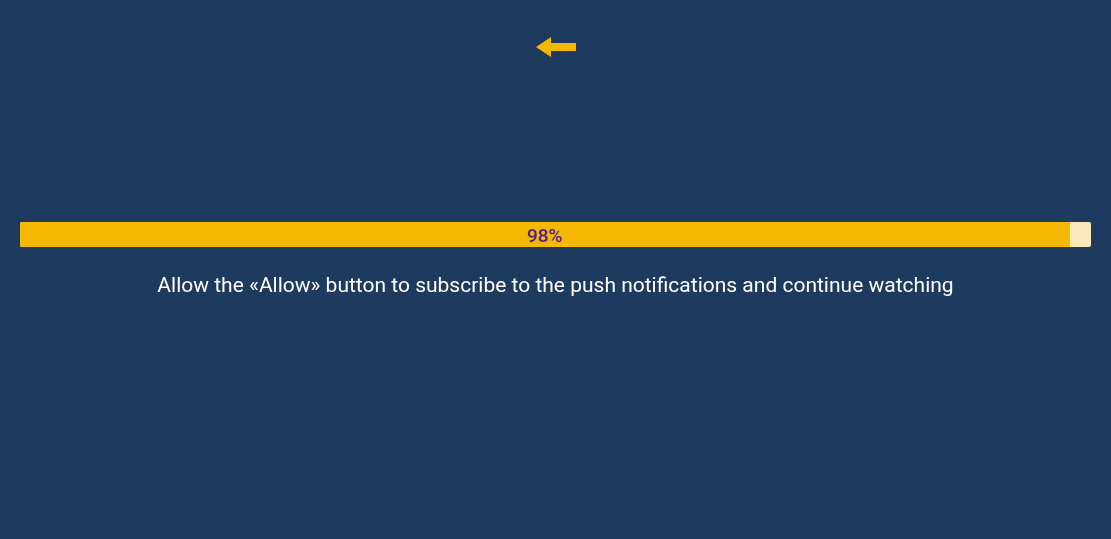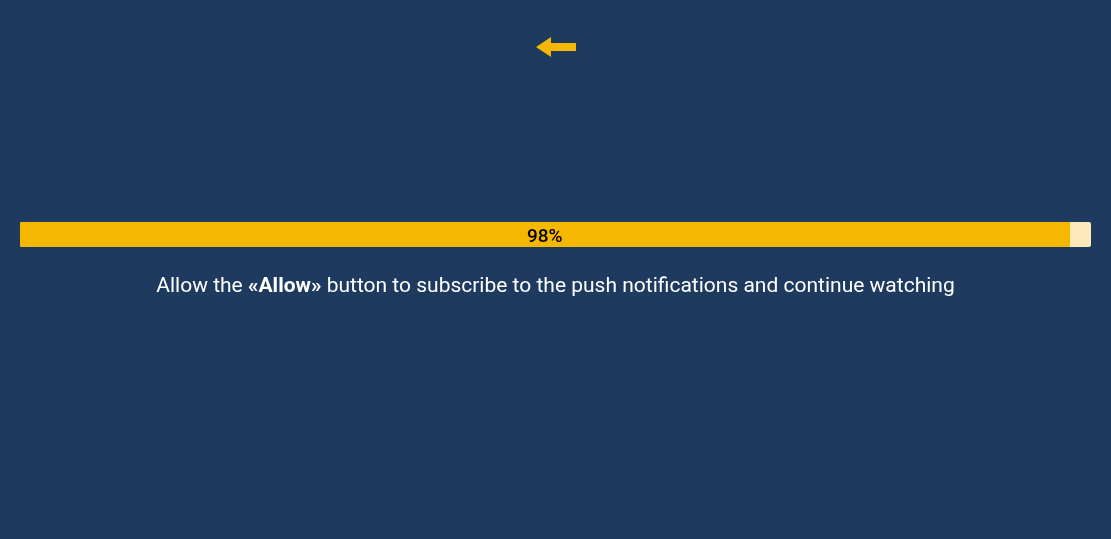--- a/index.html
+++ b/index.html
@@ -40,41 +40,41 @@
     }
     .progress-fill {
       height: 100%;
       background-color: #f5b800;
       display: flex;
       align-items: center;
       justify-content: center;
       position: relative;
     }
     .progress-text {
-      color: #000000;
+      color: #4c1d95;
       font-size: 19px;
       font-weight: 500;
       position: absolute;
       left: 50%;
       top: 50%;
       transform: translate(-50%, -50%);
       white-space: nowrap;
     }
     .instruction-text {
       position: absolute;
       top: 273px;
       left: 0;
       right: 0;
       text-align: center;
       color: #ffffff;
       font-size: 21px;
       font-weight: 400;
     }
     .instruction-text .bold-part {
-      font-weight: 700;
+      font-weight: 400;
     }
   </style>
 </head>
 <body>
 
 <div class="arrow-container">
   <span class="arrow-left">
     <svg width="40" height="24" viewBox="0 0 40 24">
       <path d="M 0 12 L 15 2 L 15 8 L 40 8 L 40 16 L 15 16 L 15 22 Z" fill="#f5b800"></path>
     </svg>

